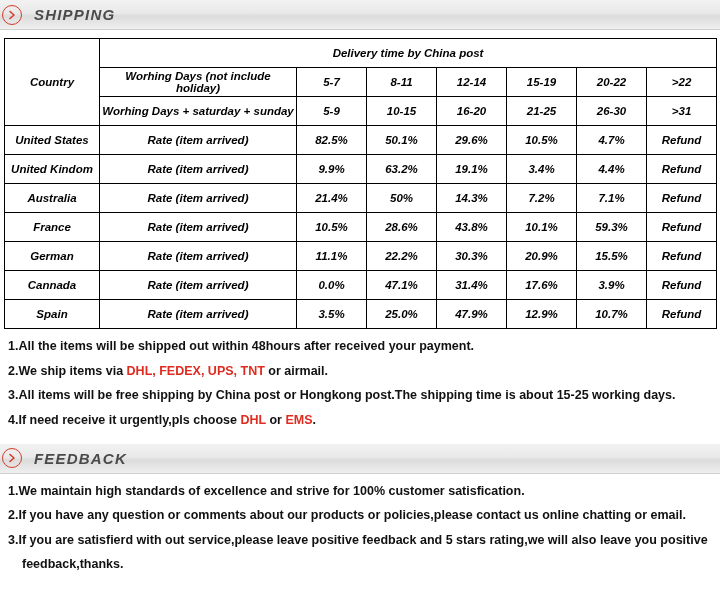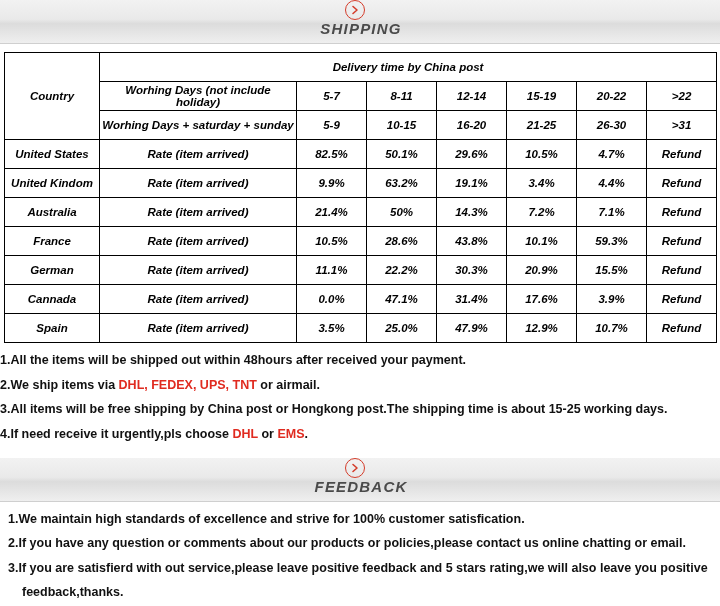--- a/index.html
+++ b/index.html
@@ -11,28 +11,27 @@
     height: 606px;
     background: #ffffff;
     font-family: "Liberation Sans", sans-serif;
     color: #000;
     overflow: hidden;
   }
 
   
   .section-bar {
     position: relative;
-    height: 44px;
+    height: 30px;
     background: linear-gradient(to bottom, #f2f2f2 0%, #e9e9e9 45%, #dcdcdc 55%, #efefef 100%);
     border-bottom: 1px solid #cfcfcf;
     display: flex;
     align-items: center;
     padding-left: 2px;
     box-sizing: border-box;
-    flex-direction: column;
   }
   .section-bar .arrow-icon {
     width: 18px;
     height: 18px;
     border: 1.6px solid #d43c2a;
     border-radius: 50%;
     display: inline-flex;
     align-items: center;
     justify-content: center;
     margin-right: 12px;
@@ -94,21 +93,21 @@
     font-weight: normal;
   }
   td.refund-cell {
     font-size: 12px;
     font-style: italic;
     font-weight: normal;
   }
 
   
   .notes {
-    padding: 10px 8px 6px 0;
+    padding: 10px 8px 6px 8px;
   }
   .note-line {
     font-size: 12.5px;
     font-weight: bold;
     color: #111;
     margin: 0 0 9px 0;
     line-height: 1.25;
   }
   .note-line.indent {
     margin-left: 14px;

